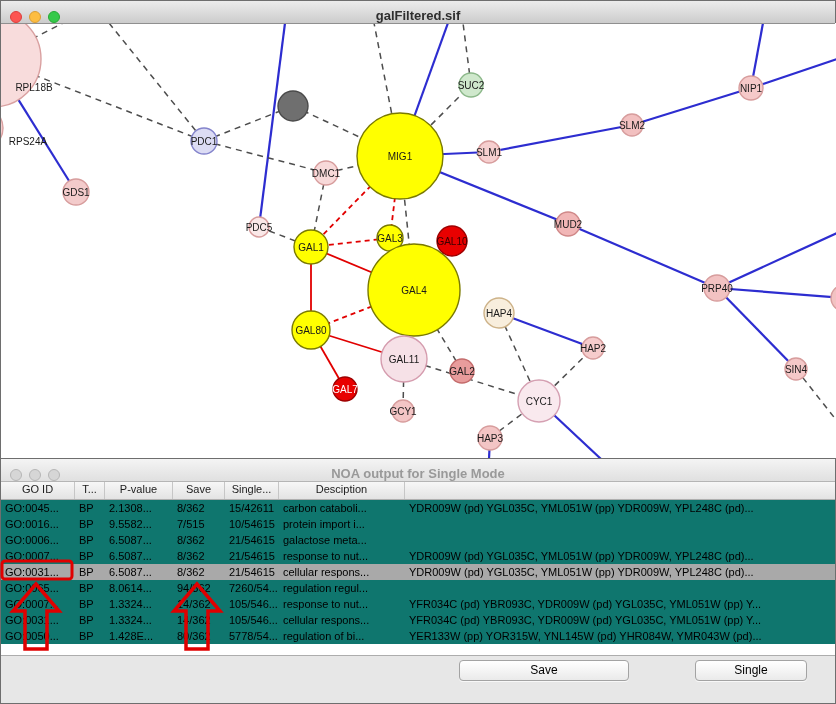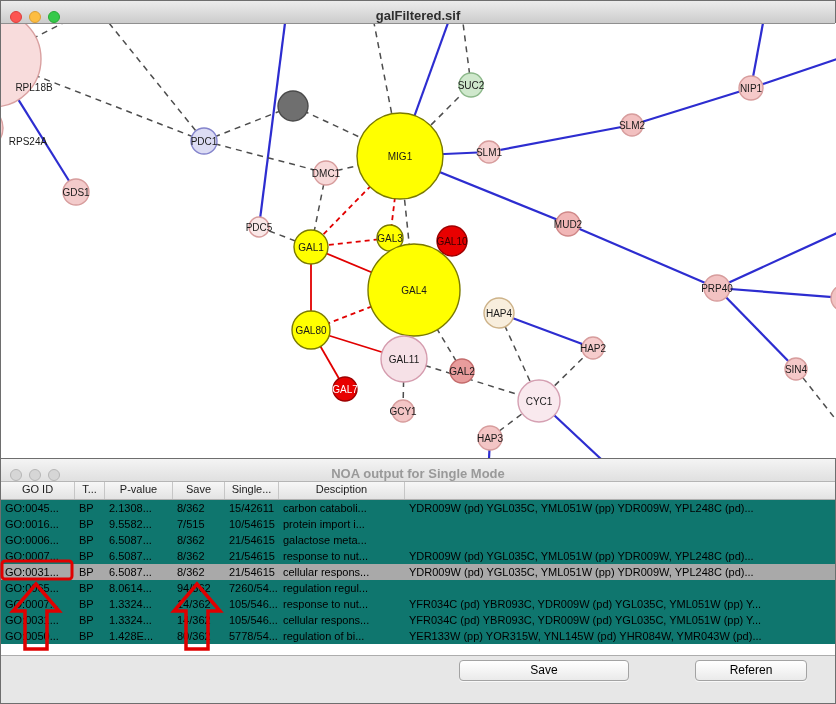--- a/index.html
+++ b/index.html
@@ -314,20 +314,20 @@
           <div class="cell c2">1.428E...</div>
           <div class="cell c3">80/362</div>
           <div class="cell c4">5778/54...</div>
           <div class="cell c5">regulation of bi...</div>
           <div class="cell c6">YER133W (pp) YOR315W, YNL145W (pd) YHR084W, YMR043W (pd)...</div>
         </div>
       </div>
   </div>
 
   <div class="btn" id="save-btn">Save</div>
-  <div class="btn" id="cancel-btn">Referen</div>
+  <div class="btn" id="cancel-btn">Single</div>
 </div>
 
 <svg id="overlay" class="overlay" width="836" height="704">
     <rect x="2" y="561" width="70" height="18" rx="3" fill="none" stroke="#e00000" stroke-width="3"></rect>
     <polygon points="36,584 13,611 25,611 25,649 47,649 47,611 59,611" fill="none" stroke="#e00000" stroke-width="3.5" stroke-linejoin="miter"></polygon>
     <polygon points="197,584 174,611 186,611 186,649 208,649 208,611 220,611" fill="none" stroke="#e00000" stroke-width="3.5" stroke-linejoin="miter"></polygon>
   </svg>
 
 </body></html>

